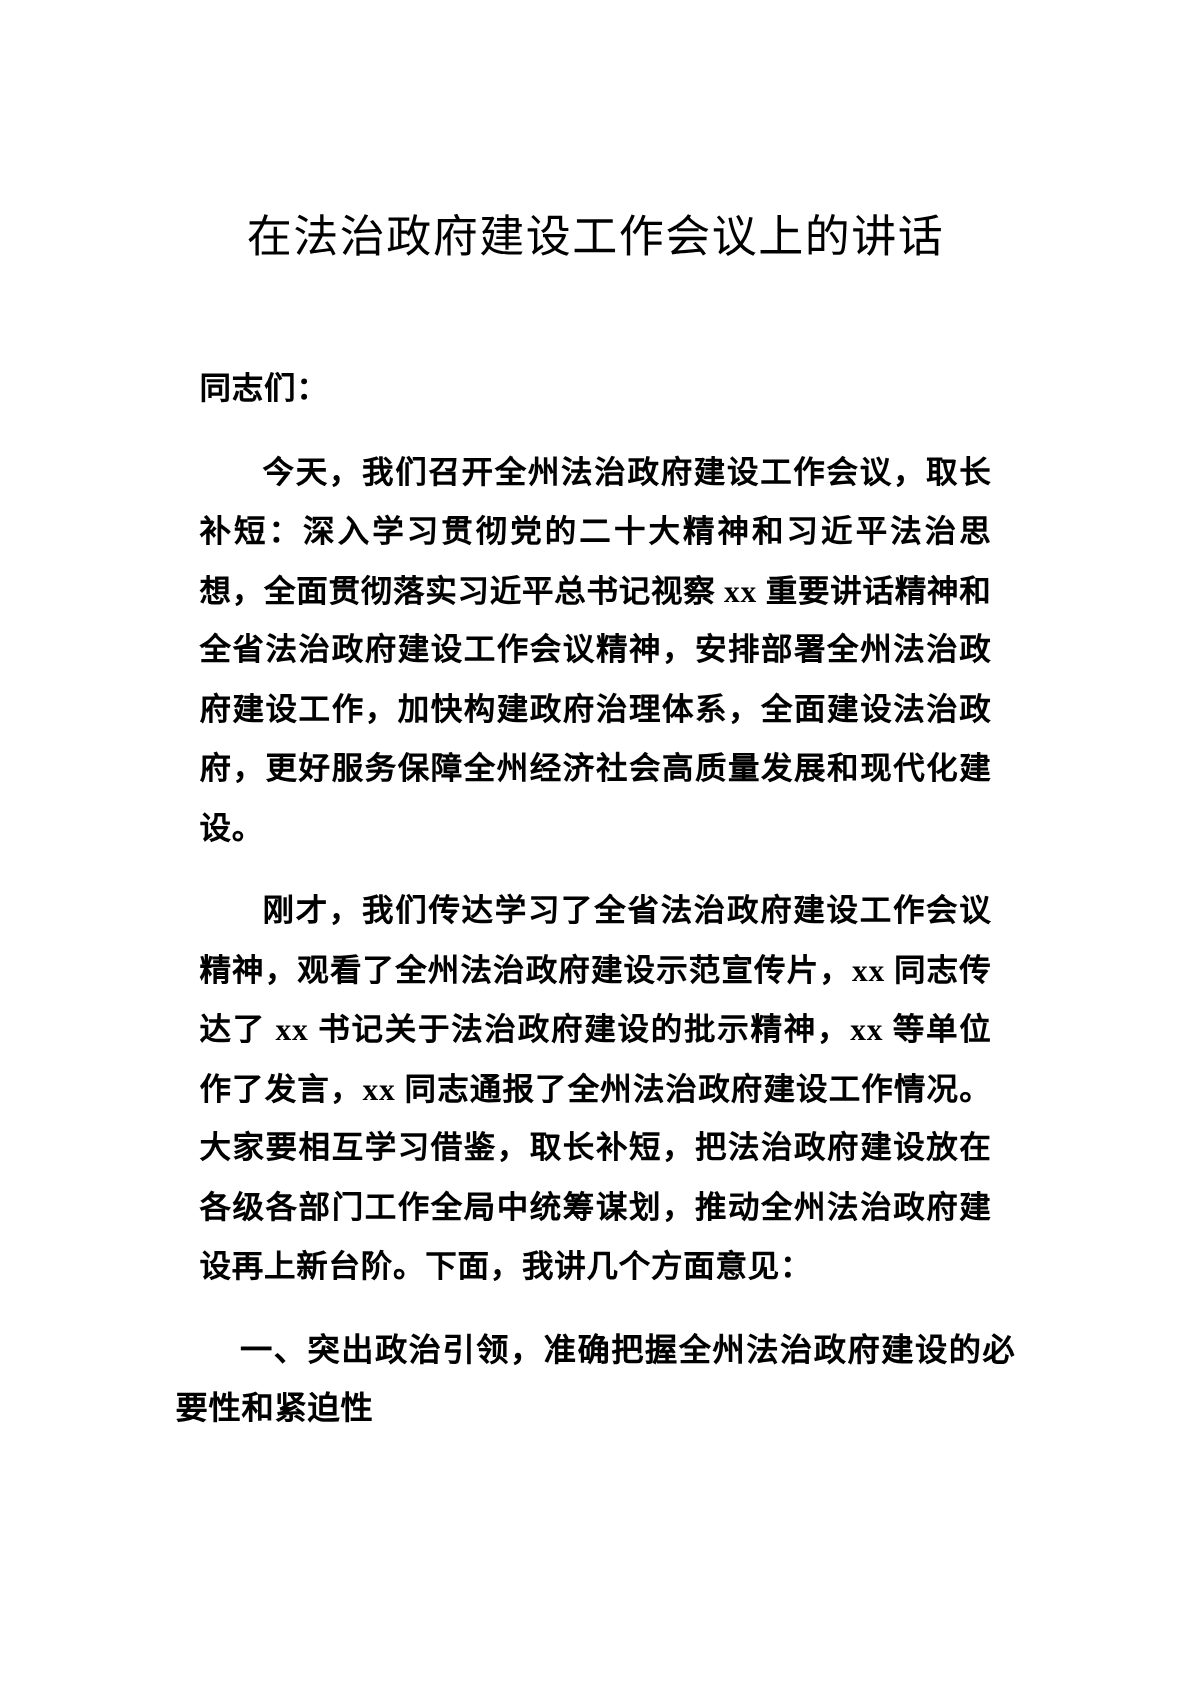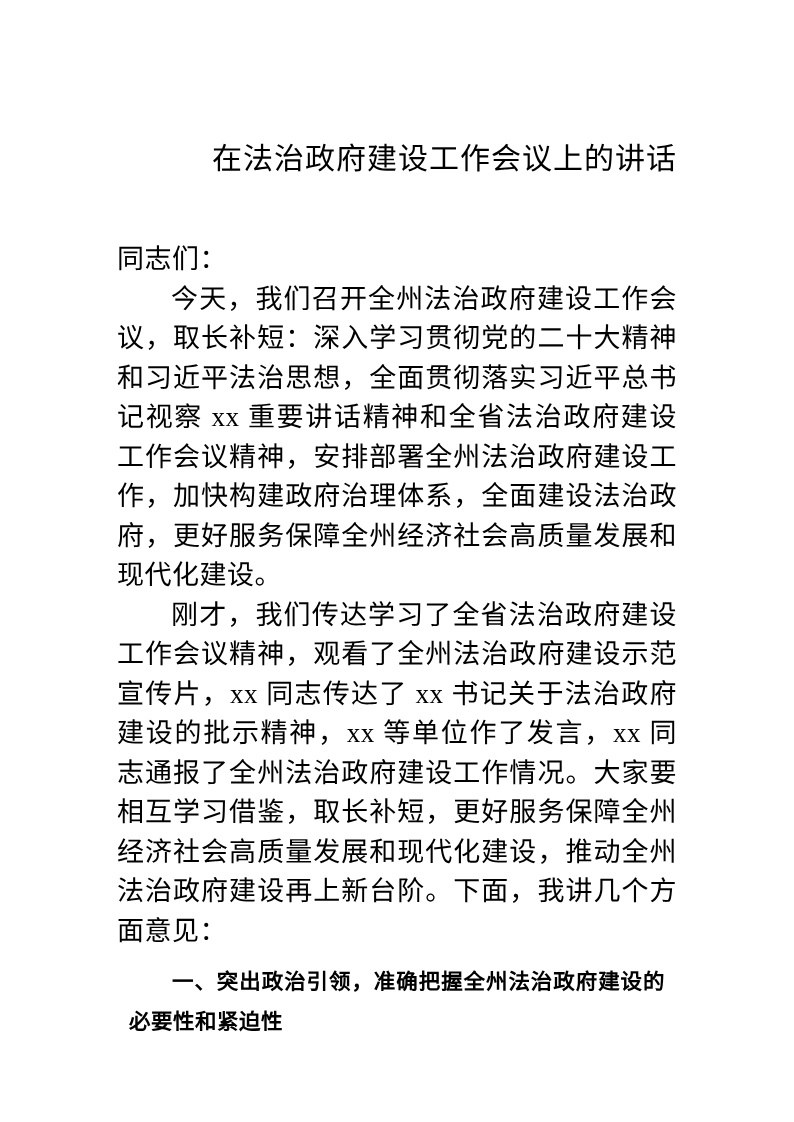--- a/index.html
+++ b/index.html
@@ -17,54 +17,54 @@
     padding: 140px 117px 0 117px;
     overflow: hidden;
     color: #000000;
     font-family: "Liberation Serif", "DejaVu Serif", serif;
   }
   .doc-title {
     margin: 0 0 62px 0;
     font-size: 30px;
     line-height: 38px;
     font-weight: 500;
-    text-align: right;
+    text-align: center;
     letter-spacing: 1px;
     font-family: "Liberation Serif", "DejaVu Serif", serif;
   }
   .para {
-    margin: 0;
-    font-size: 27px;
+    margin: 16px;
+    font-size: 21px;
     line-height: 39.5px;
     letter-spacing: 0.5px;
     text-align: justify;
     text-indent: 2em;
-    font-weight: 400;
+    font-weight: 700;
   }
   .salutation {
     text-indent: 0;
   }
   .section-heading {
-    margin: 12px;
+    margin: 0;
     font-size: 21.5px;
     line-height: 39.5px;
     letter-spacing: 0.5px;
     text-align: justify;
     text-indent: 2em;
     font-weight: 700;
     font-family: "Liberation Sans", "DejaVu Sans", sans-serif;
   }
 </style>
 </head>
 <body>
 
 <div class="page">
   <h1 class="doc-title">在法治政府建设工作会议上的讲话</h1>
 
   <p class="para salutation">同志们：</p>
 
   <p class="para">今天，我们召开全州法治政府建设工作会议，取长补短：深入学习贯彻党的二十大精神和习近平法治思想，全面贯彻落实习近平总书记视察 xx 重要讲话精神和全省法治政府建设工作会议精神，安排部署全州法治政府建设工作，加快构建政府治理体系，全面建设法治政府，更好服务保障全州经济社会高质量发展和现代化建设。</p>
 
-  <p class="para">刚才，我们传达学习了全省法治政府建设工作会议精神，观看了全州法治政府建设示范宣传片，xx 同志传达了 xx 书记关于法治政府建设的批示精神，xx 等单位作了发言，xx 同志通报了全州法治政府建设工作情况。大家要相互学习借鉴，取长补短，更好服务保障全州经济社会高质量发展和现代化建设，推动全州法治政府建设再上新台阶。下面，我讲几个方面意见：</p>
+  <p class="para">刚才，我们传达学习了全省法治政府建设工作会议精神，观看了全州法治政府建设示范宣传片，xx 同志传达了 xx 书记关于法治政府建设的批示精神，xx 等单位作了发言，xx 同志通报了全州法治政府建设工作情况。大家要相互学习借鉴，取长补短，把法治政府建设放在各级各部门工作全局中统筹谋划，推动全州法治政府建设再上新台阶。下面，我讲几个方面意见：</p>
 
   <h2 class="section-heading">一、突出政治引领，准确把握全州法治政府建设的必要性和紧迫性</h2>
 
 </div>
 
 </body></html>

